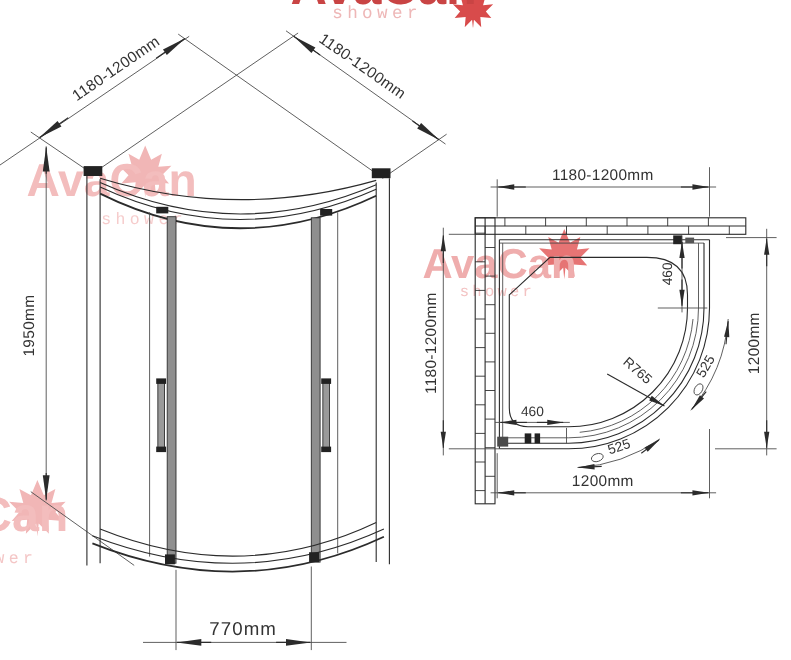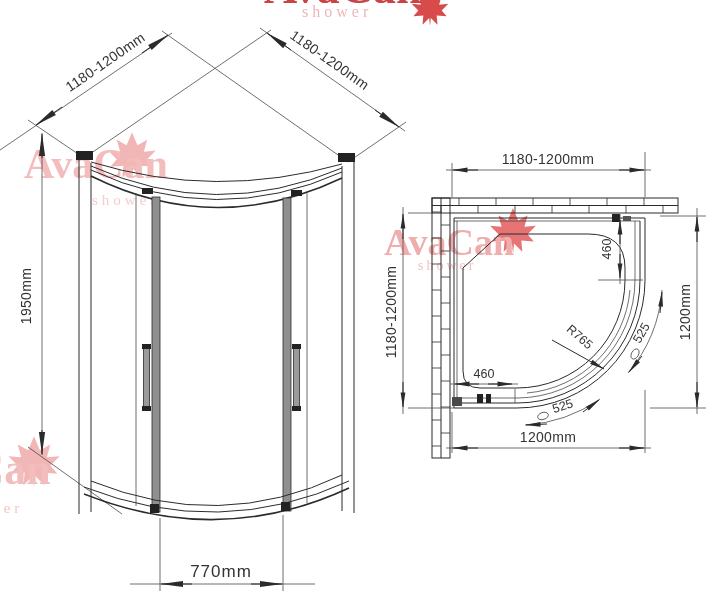--- a/index.html
+++ b/index.html
@@ -1,22 +1,22 @@
 <!DOCTYPE html>
 <html><head>
 <meta charset="utf-8">
 <style>
   html,body{margin:0;padding:0;background:#ffffff;}
   .stage{position:relative;width:719px;height:600px;overflow:hidden;background:#fff;
          font-family:"Liberation Sans",sans-serif;}
   .drawing{position:absolute;left:0;top:0;z-index:2;}
   
   .wm{position:absolute;z-index:1;overflow:hidden;pointer-events:none;}
-  .wm .name{position:absolute;font-family:Liberation Serif, serif;font-weight:bold;white-space:nowrap;}
-  .wm .tag{position:absolute;font-family:Liberation Serif, serif;letter-spacing:4px;white-space:nowrap;}
+  .wm .name{position:absolute;font-family:Liberation Sans, sans-serif;font-weight:bold;white-space:nowrap;}
+  .wm .tag{position:absolute;font-family:Liberation Mono, monospace;letter-spacing:4px;white-space:nowrap;}
   .wm svg{position:absolute;}
   .wm-top{left:250px;top:0;width:235px;height:25px;}
   .wm-top .name{left:14px;top:-39px;font-size:46px;color:#c94444;}
   .wm-top .tag{left:52px;top:3px;font-size:16px;color:#eeb7b7;}
   .wm-mid{left:14px;top:126px;width:200px;height:92px;}
   .wm-mid .name{left:10px;top:14px;font-size:42px;color:#f3bdbd;}
   .wm-mid .tag{left:78px;top:66px;font-size:15px;color:#f6cccc;}
   .wm-bot{left:0;top:418px;width:115px;height:108px;}
   .wm-bot .name{left:-100px;top:26px;font-size:44px;color:#f3bdbd;}
   .wm-bot .tag{left:-44px;top:82px;font-size:15px;color:#f4c6c6;}

